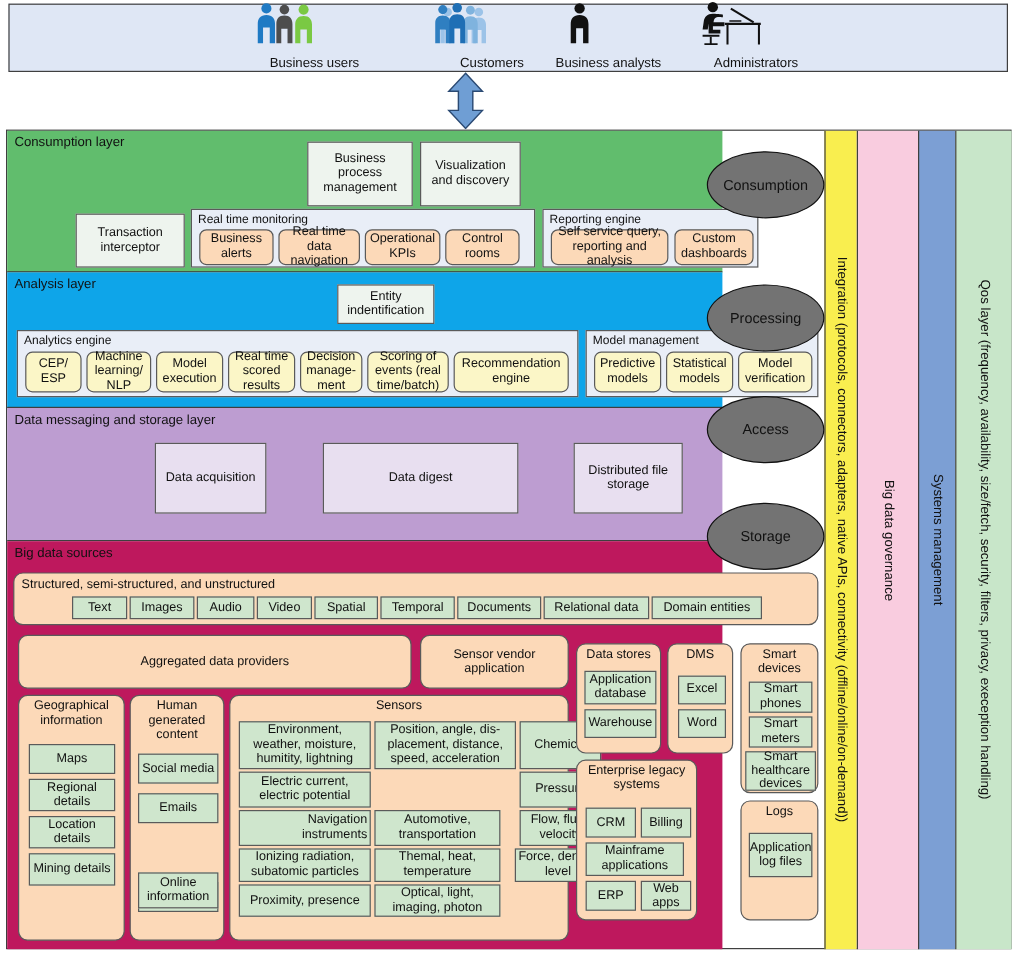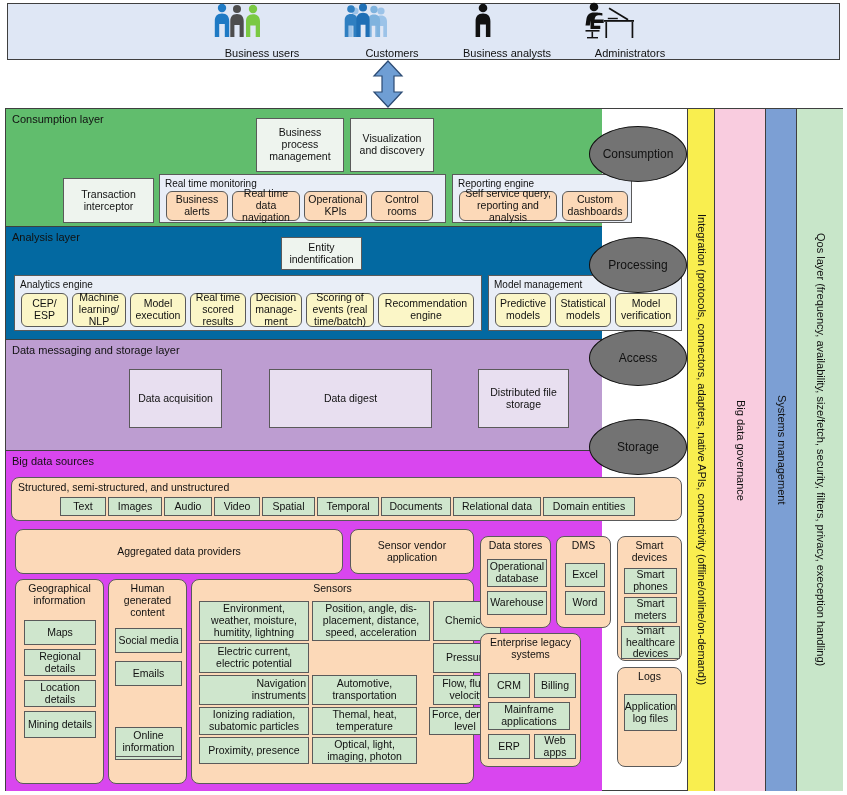--- a/index.html
+++ b/index.html
@@ -47,23 +47,23 @@
     width: 596px;
     border-bottom: 1px solid #3f3f3f;
     padding-left: 36px;
   }
   .layer-title {
     position: absolute; left: 6px; top: 4px;
     font-size: 11px; color: #111;
   }
 
   #layer-consumption { top: 0; height: 118px; background: #61bd6d; }
-  #layer-analysis    { top: 118px; height: 113px; background: #0369a1; }
+  #layer-analysis    { top: 118px; height: 113px; background: #0ea5e9; }
   #layer-messaging   { top: 231px; height: 111px; background: #bd9dd1; }
-  #layer-sources     { top: 342px; height: 340px; background: #d946ef; border-bottom: none; }
+  #layer-sources     { top: 342px; height: 340px; background: #be185d; border-bottom: none; }
 
   
   .vcol {
     position: absolute; top: 0; height: 682px;
     border-left: 1px solid #3f3f3f;
     display: flex; align-items: center; justify-content: center;
   }
   .vcol .vtext {
     writing-mode: vertical-rl;
     font-size: 11px; color: #111; white-space: nowrap;
@@ -145,21 +145,21 @@
             </g>
           <g fill="#7ac943">
               <circle cx="42" cy="6" r="4.2"></circle>
               <path d="M42 11.3c-4.8 0-7 2.9-7 7.2V34h4.3V22.5h5.4V34h4.3V18.5c0-4.3-2.2-7.2-7-7.2z"></path>
             </g>
         </svg>
       </span>
       <span class="label">Business users</span>
     </div>
 
-    <div class="actor" style="left:290px; top:2px; width:140px; height:53px;">
+    <div class="actor" style="left:308px; top:2px; width:140px; height:53px;">
       <span class="glyph">
         <svg width="56" height="36" viewBox="0 0 56 36">
           <g fill="#9cc3e8">
               <circle cx="15" cy="8" r="3.6"></circle>
               <path d="M15 12.5c-4.1 0-6 2.5-6 6.2V34h3.7V23h4.6v11h3.7V18.7c0-3.7-1.9-6.2-6-6.2z"></path>
             </g>
           <g fill="#9cc3e8">
               <circle cx="41" cy="8" r="3.6"></circle>
               <path d="M41 12.5c-4.1 0-6 2.5-6 6.2V34h3.7V23h4.6v11h3.7V18.7c0-3.7-1.9-6.2-6-6.2z"></path>
             </g>
@@ -328,21 +328,21 @@
         <div class="box b-green" style="left:120px; top:157px; width:105px; height:27px;">Optical, light, imaging, photon</div>
 
         <div class="box b-green" style="left:241px; top:21px; width:68px; height:40px;">Chemical</div>
         <div class="box b-green" style="left:241px; top:63px; width:68px; height:30px;">Pressure</div>
         <div class="box b-green" style="left:241px; top:95px; width:68px; height:30px;">Flow, fluid, velocity</div>
         <div class="box b-green" style="left:237px; top:127px; width:72px; height:28px;">Force, density level</div>
       </div>
 
       <div class="group-round" style="left:474px; top:85px; width:71px; height:92px;">
         <div class="g-title-c">Data stores</div>
-        <div class="box b-green" style="left:6px; top:22px; width:60px; height:28px;">Operational database</div>
+        <div class="box b-green" style="left:6px; top:22px; width:60px; height:28px;">Application database</div>
         <div class="box b-green" style="left:6px; top:54px; width:60px; height:24px;">Warehouse</div>
       </div>
 
       <div class="group-round" style="left:550px; top:85px; width:55px; height:92px;">
         <div class="g-title-c">DMS</div>
         <div class="box b-green" style="left:8px; top:26px; width:40px; height:24px;">Excel</div>
         <div class="box b-green" style="left:8px; top:54px; width:40px; height:24px;">Word</div>
       </div>
 
       <div class="group-round" style="left:611px; top:85px; width:65px; height:125px;">

